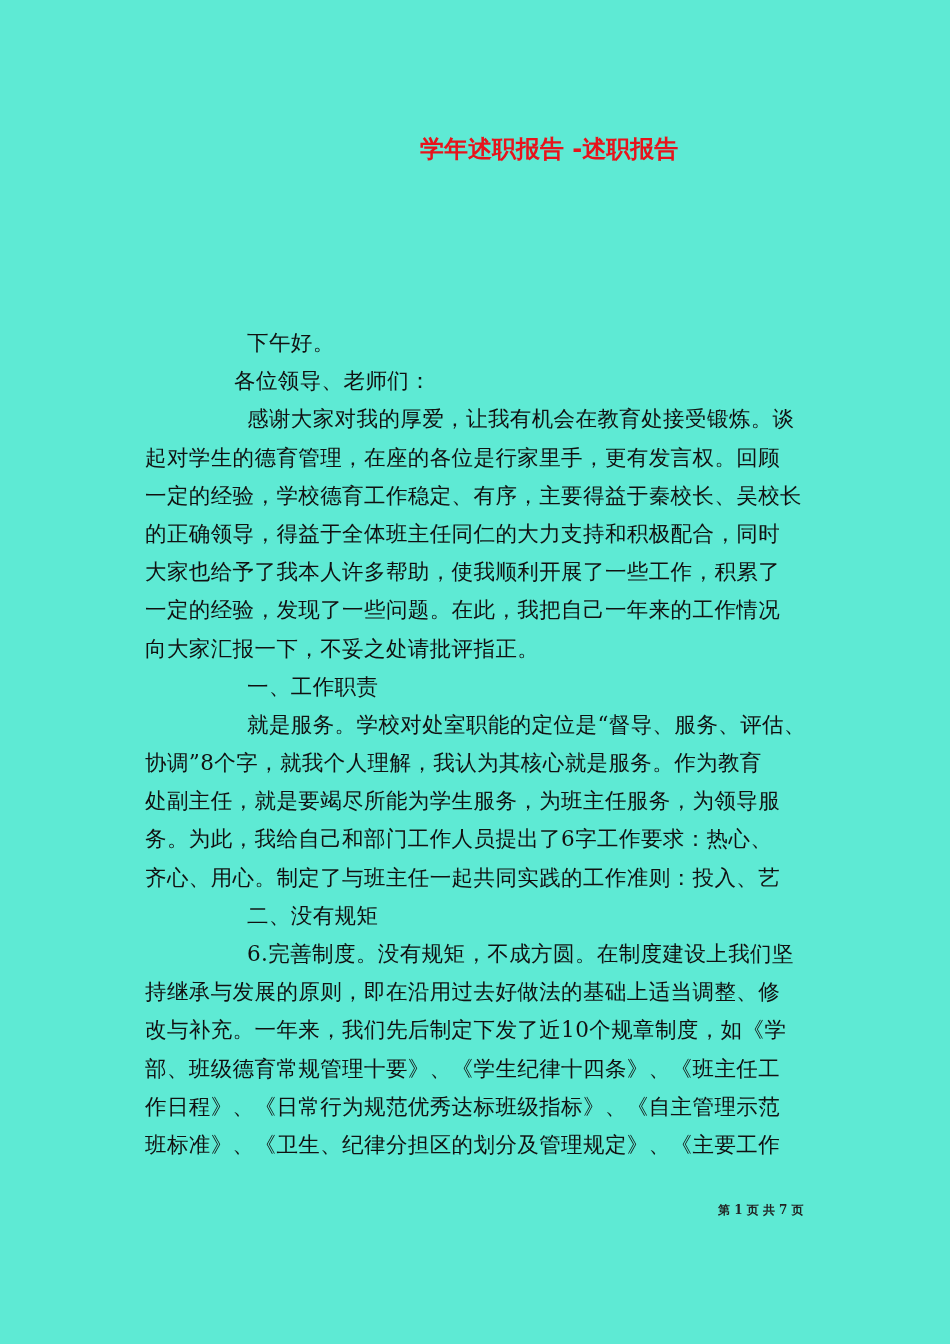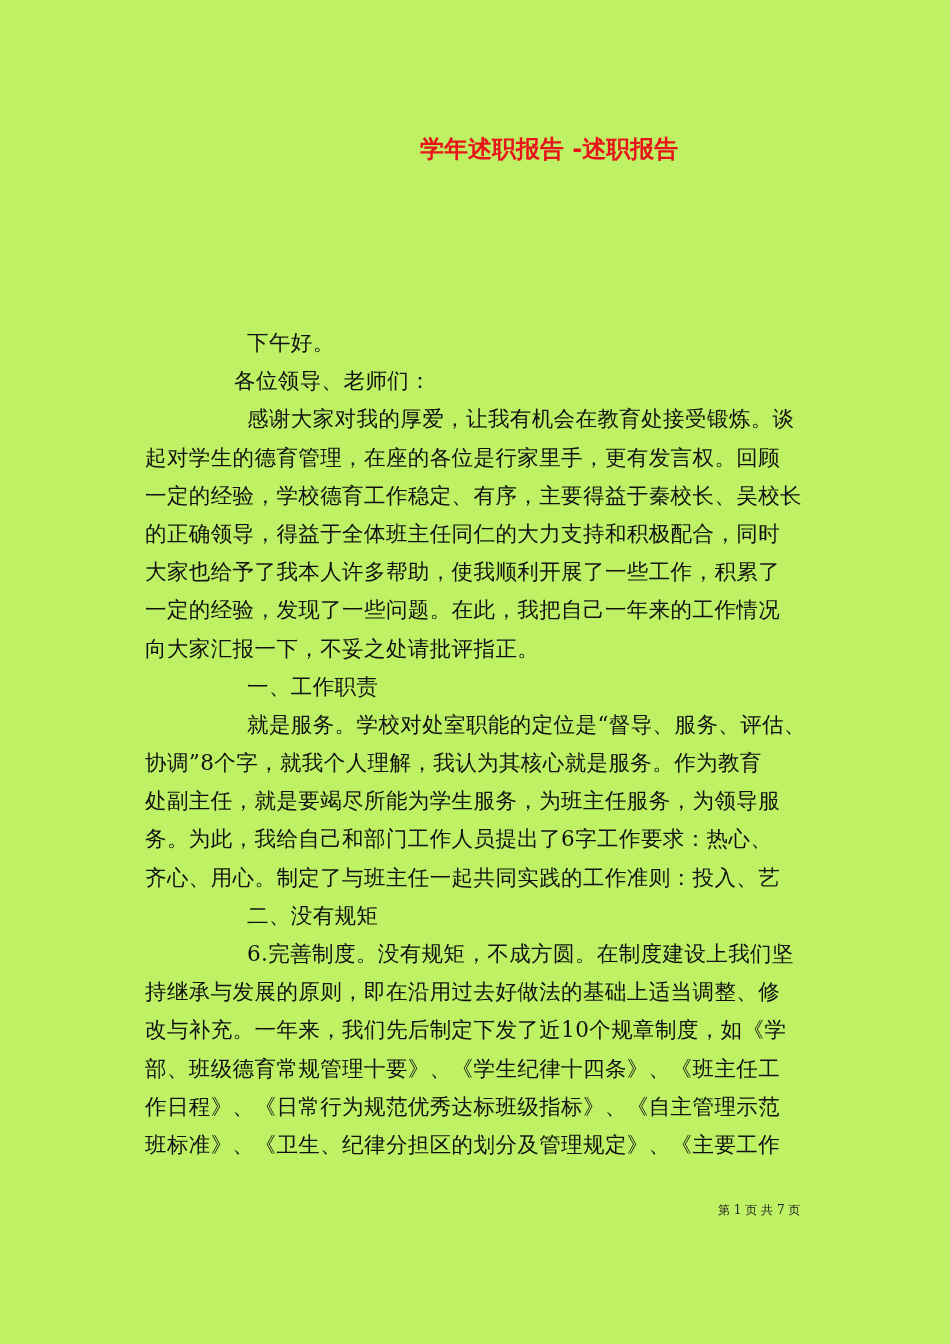--- a/index.html
+++ b/index.html
@@ -13,21 +13,21 @@
       position: relative;
       overflow: hidden;
       font-family: "DejaVu Serif", "Liberation Serif", serif;
       color: #111111;
     }
     .page {
       position: absolute;
       left: 0; top: 0;
       width: 950px;
       height: 1344px;
-      background: #bef264;
+      background: #5eead4;
     }
     .doc-title {
       position: absolute;
       left: 420px;
       top: 133px;
       width: 320px;
       font-family: "DejaVu Sans", "Liberation Sans", sans-serif;
       font-size: 24px;
       font-weight: bold;
       color: #e8131b;
@@ -49,20 +49,21 @@
     }
     .indent-sal { padding-left: 89px; }
     .indent-1 { padding-left: 102px; }
     .page-footer {
       position: absolute;
       left: 718px;
       top: 1202px;
       font-size: 12px;
       color: #222222;
       white-space: nowrap;
+      font-weight: bold;
     }
   </style>
 </head>
 <body>
 
 <div class="page">
   <div class="doc-title">学年述职报告 -述职报告</div>
 
   <div class="body-text">
     <div class="line indent-1">下午好。</div>

